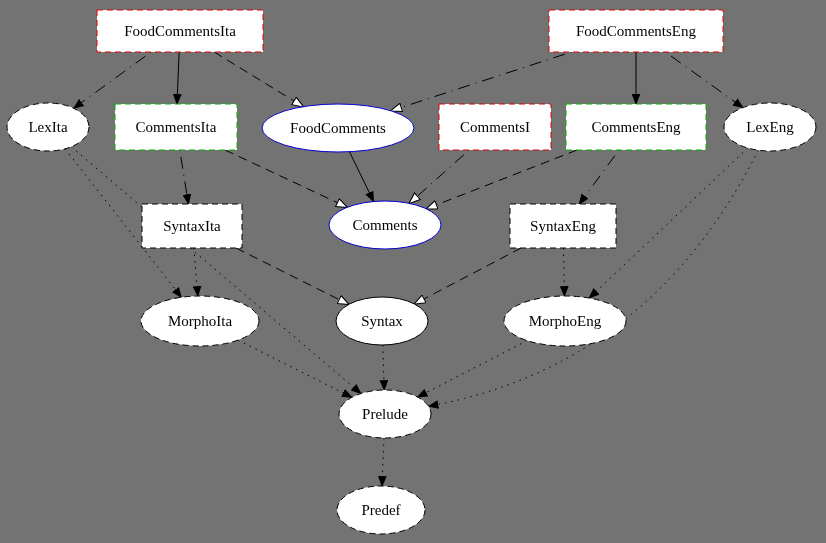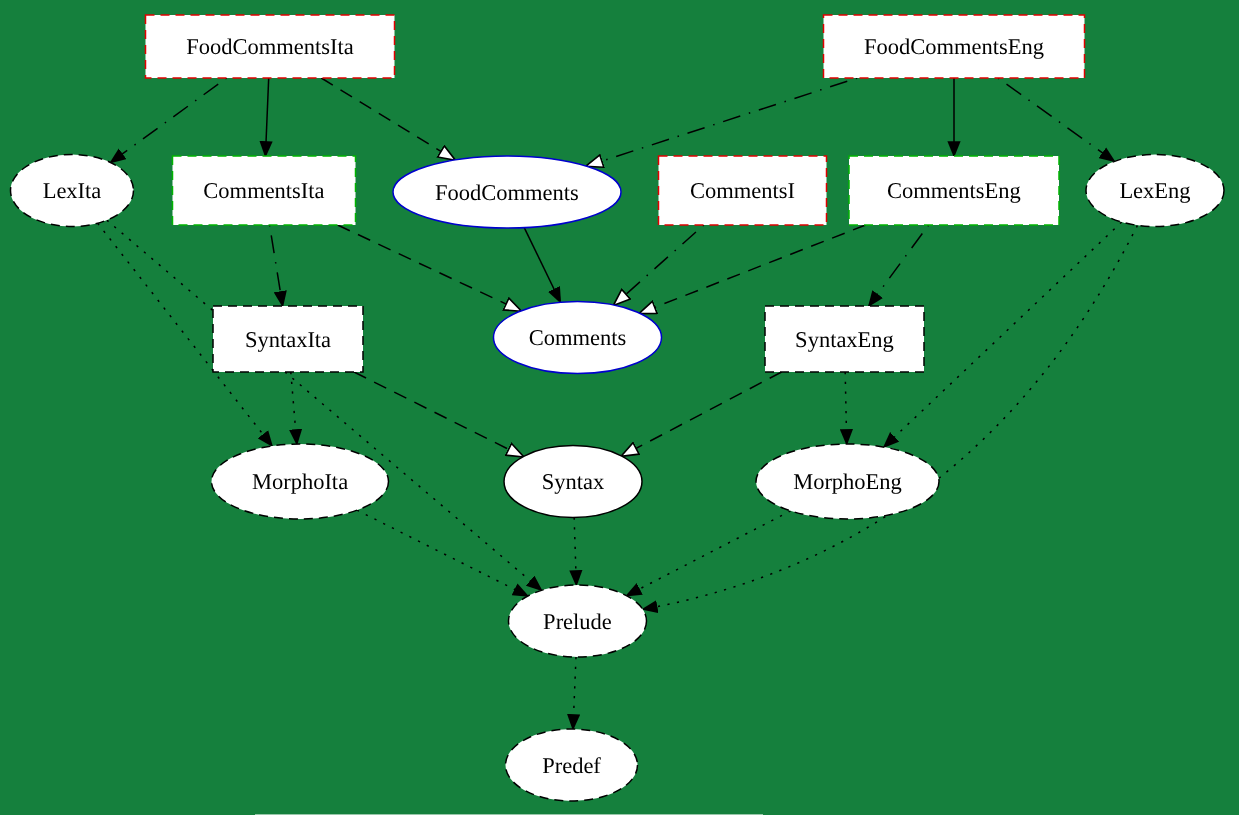--- a/index.html
+++ b/index.html
@@ -4,21 +4,21 @@
 <style>
   html, body {
     margin: 0;
     padding: 0;
     background: #ffffff;
   }
   .canvas {
     position: relative;
     width: 826px;
     height: 543px;
-    background: #15803d;
+    background: #737373;
     overflow: hidden;
   }
   svg {
     display: block;
   }
   .node-label {
     font-family: "Liberation Serif", "DejaVu Serif", serif;
     font-size: 15px;
     fill: #000000;
   }

